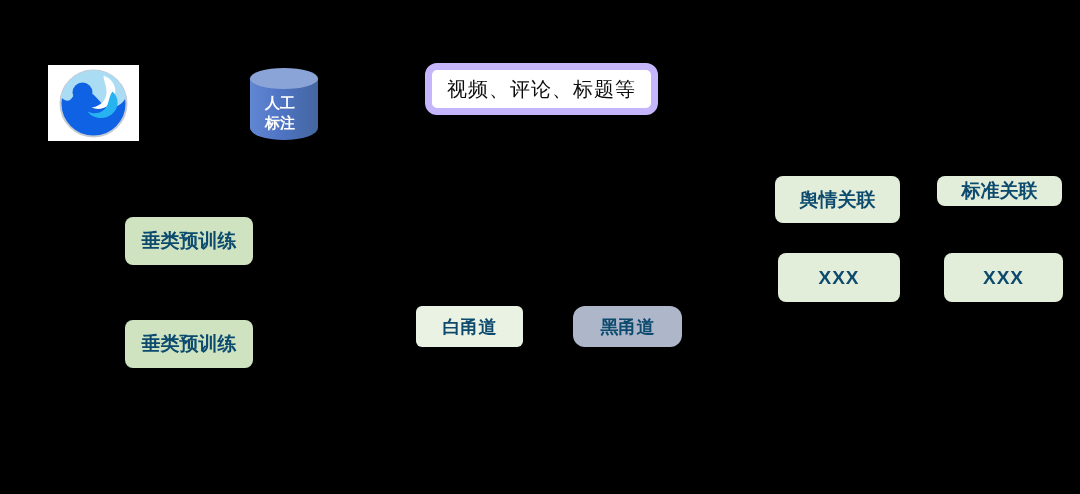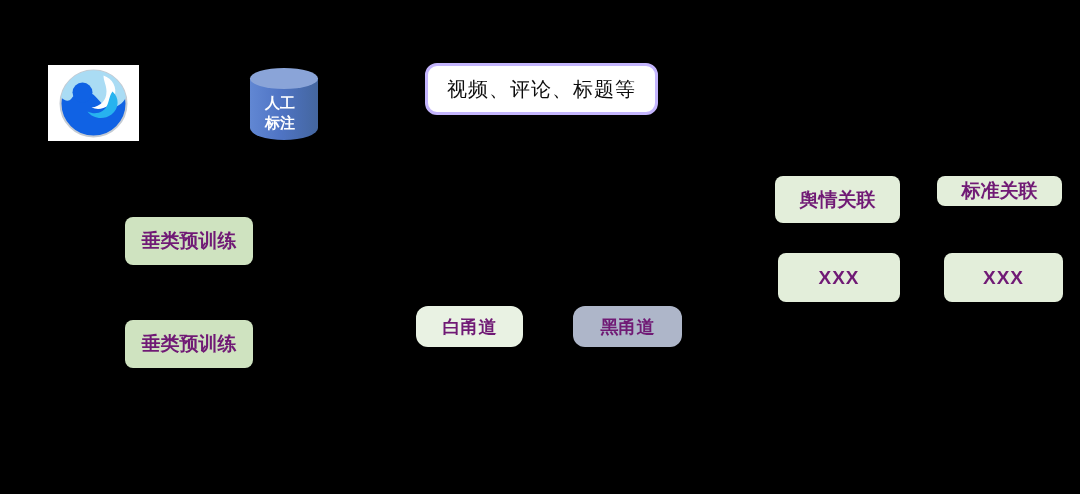--- a/index.html
+++ b/index.html
@@ -14,28 +14,28 @@
     background: #000000;
     overflow: hidden;
     font-family: "Liberation Sans", sans-serif;
   }
   .node {
     position: absolute;
     display: flex;
     align-items: center;
     justify-content: center;
     box-sizing: border-box;
-    color: #701a75;
+    color: #0c4a6e;
     text-align: center;
   }
   
   .top-box {
     left: 425px; top: 63px; width: 233px; height: 52px;
     background: #ffffff;
-    border: 3px solid #c4b5fd;
+    border: 7px solid #c4b5fd;
     border-radius: 12px;
     font-size: 20px;
     letter-spacing: 1px;
     color: #0d0d0d;
   }
   
   .green-box {
     background: #cfe3c0;
     border-radius: 8px;
     font-weight: bold;
@@ -51,21 +51,21 @@
     font-size: 19px;
   }
   .sentiment { left: 775px; top: 176px; width: 125px; height: 47px; }
   .standard  { left: 937px; top: 176px; width: 125px; height: 30px; }
   .xxx-left  { left: 778px; top: 253px; width: 122px; height: 49px; font-size: 19px; letter-spacing: 1px; }
   .xxx-right { left: 944px; top: 253px; width: 119px; height: 49px; font-size: 19px; letter-spacing: 1px; }
   
   .white-channel {
     left: 416px; top: 306px; width: 107px; height: 41px;
     background: #e9f2e3;
-    border-radius: 12px;
+    border-radius: 6px;
     font-weight: bold;
     font-size: 18px;
   }
   .black-channel {
     left: 573px; top: 306px; width: 109px; height: 41px;
     background: #aeb6c9;
     border-radius: 12px;
     font-weight: bold;
     font-size: 18px;
   }

